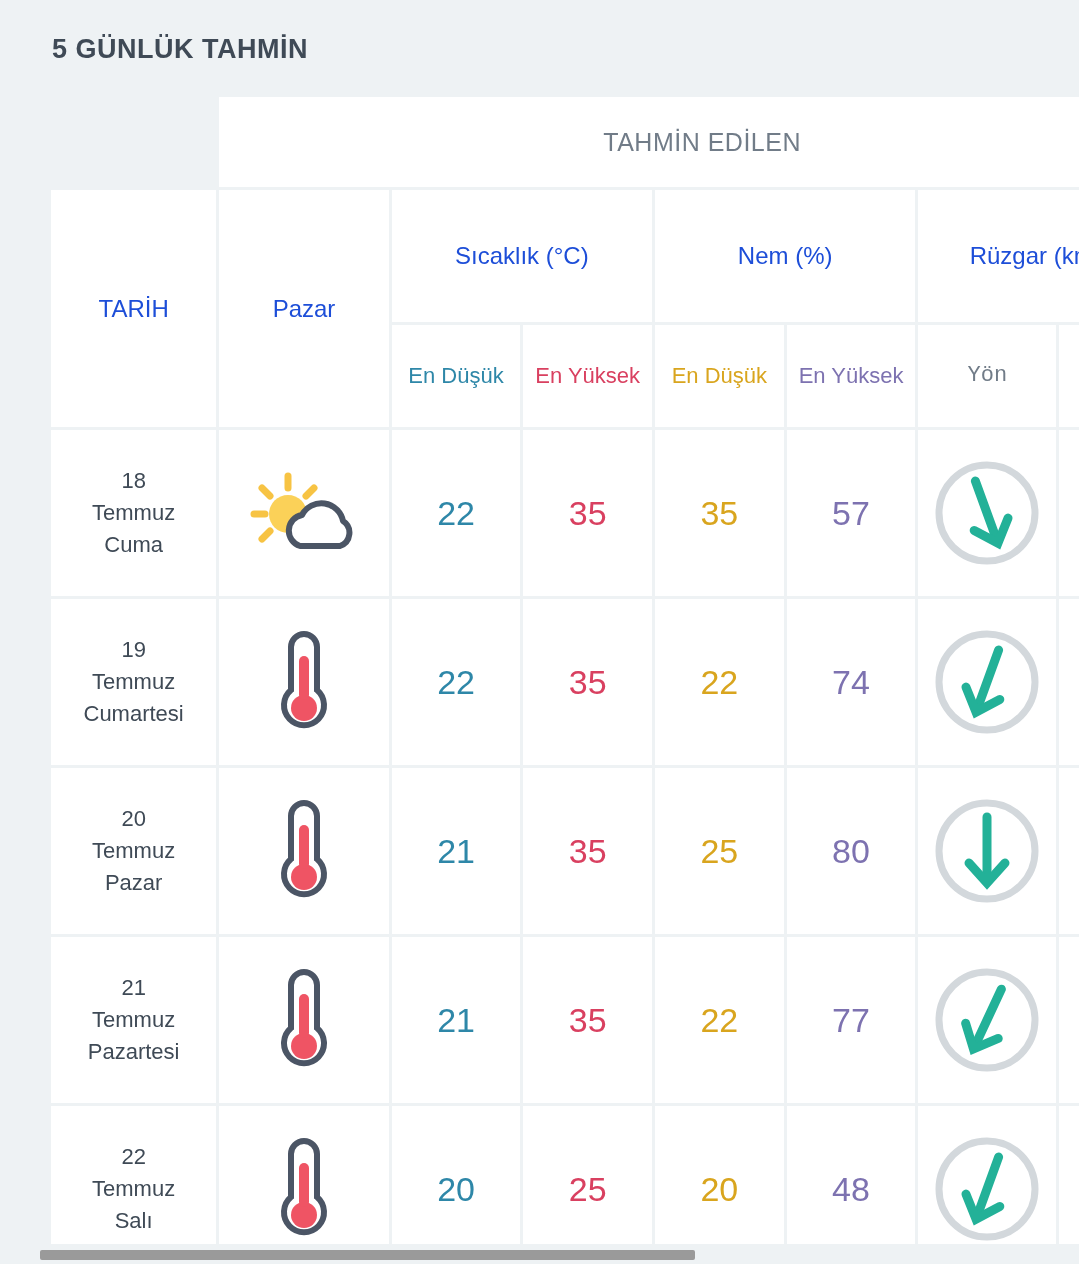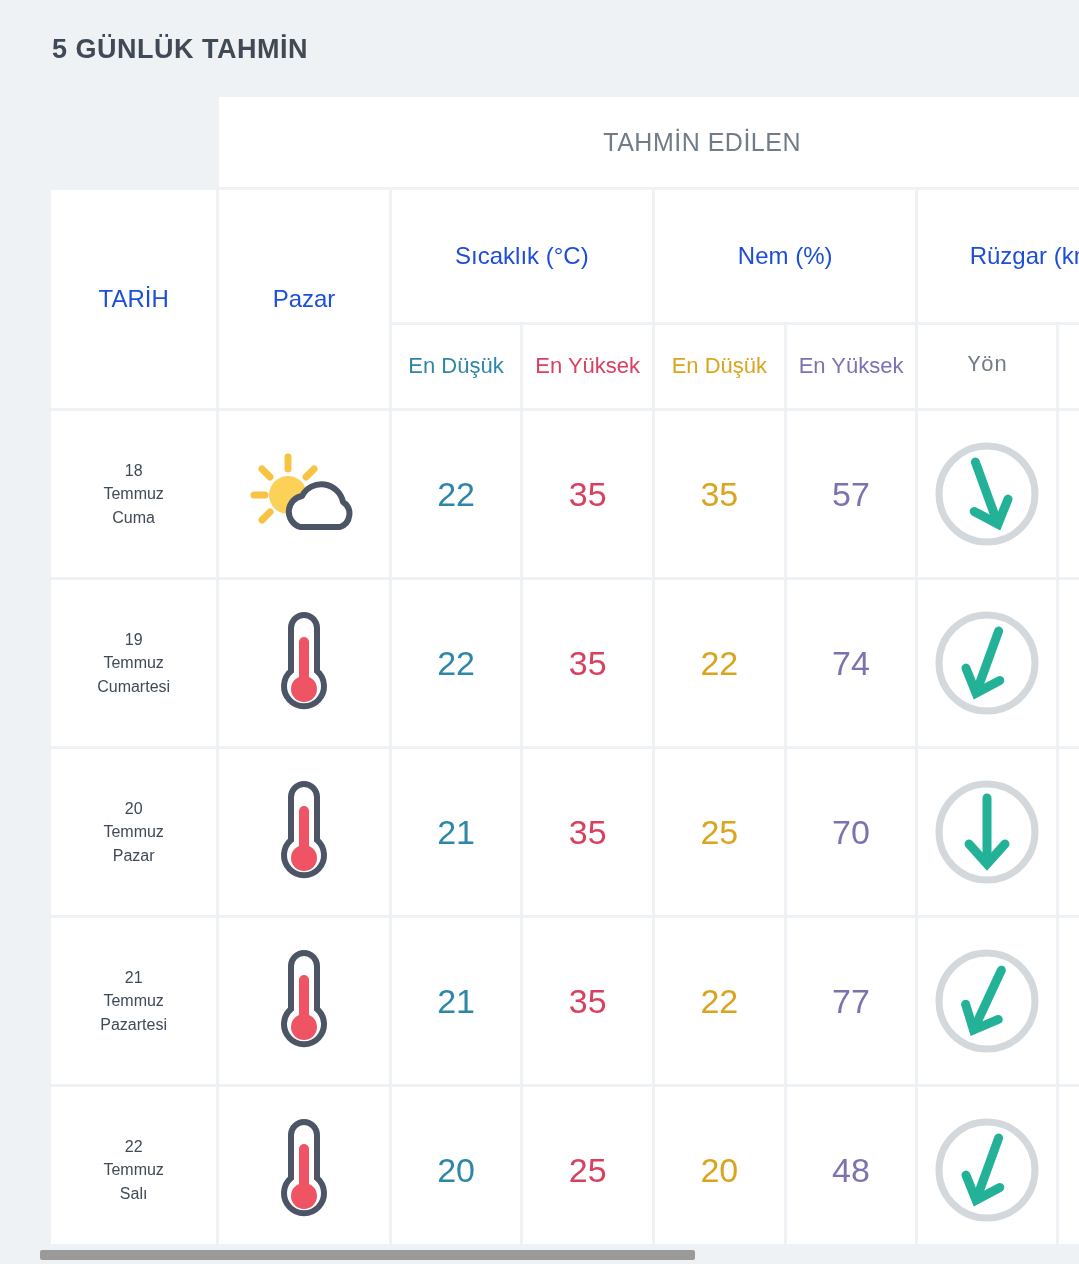--- a/index.html
+++ b/index.html
@@ -53,38 +53,38 @@
     letter-spacing: 0.5px;
   }
   .hdr-sub {
     font-size: 24px;
     color: #1d4ed8;
     height: 132px;
     line-height: 1.15;
   }
   .hdr-min {
     font-size: 22px;
-    height: 83px;
+    height: 102px;
     line-height: 1.2;
   }
   .c-teal { color: #2e87a8; }
   .c-red { color: #d94060; }
   .c-yellow { color: #d9a51e; }
   .c-purple { color: #7d72b0; }
   .c-grey { color: #717c88; font-family: Liberation Mono, monospace; }
   .c-green { color: #23b198; }
 
   .col-date { width: 158px; }
   .col-hadise { width: 162px; }
   .col-num { width: 123px; }
   .col-dir { width: 132px; }
   .col-speed { width: 120px; }
 
   .date-cell {
-    font-size: 16px;
+    font-size: 22px;
     color: #3f4a56;
     line-height: 1.45;
     height: 166px;
   }
   .val-cell {
     font-size: 34px;
     height: 166px;
   }
   .empty-cell { background: #eef2f4 !important; }
 
@@ -223,21 +223,21 @@
             <td class="icon-box">
               <svg width="70" height="112" viewBox="0 0 70 112">
                 <path d="M35 8 a13 13 0 0 1 13 13 v43 a20 20 0 1 1 -26 0 v-43 a13 13 0 0 1 13 -13 z" fill="#ffffff" stroke="#4b5565" stroke-width="6"></path>
                 <circle cx="35" cy="82" r="13" fill="#ef5464"></circle>
                 <rect x="30" y="30" width="10" height="44" rx="5" fill="#ef5464"></rect>
               </svg>
             </td>
             <td class="val-cell c-teal">21</td>
             <td class="val-cell c-red">35</td>
             <td class="val-cell c-yellow">25</td>
-            <td class="val-cell c-purple">70</td>
+            <td class="val-cell c-purple">80</td>
             <td class="icon-box">
               <svg width="112" height="112" viewBox="0 0 112 112">
                 <circle cx="56" cy="56" r="48" fill="#ffffff" stroke="#d3d8dc" stroke-width="7"></circle>
                 <g transform="rotate(0 56 56)">
                   <g stroke="#23b198" stroke-width="9" stroke-linecap="round" fill="none">
                     <line x1="56" y1="22" x2="56" y2="86"></line>
                     <polyline points="38,68 56,88 74,68"></polyline>
                   </g>
                 </g>
               </svg>

